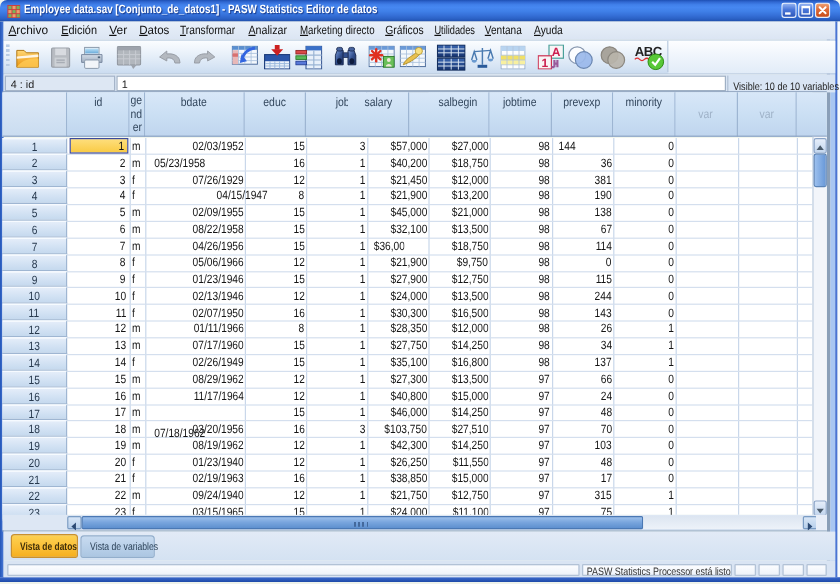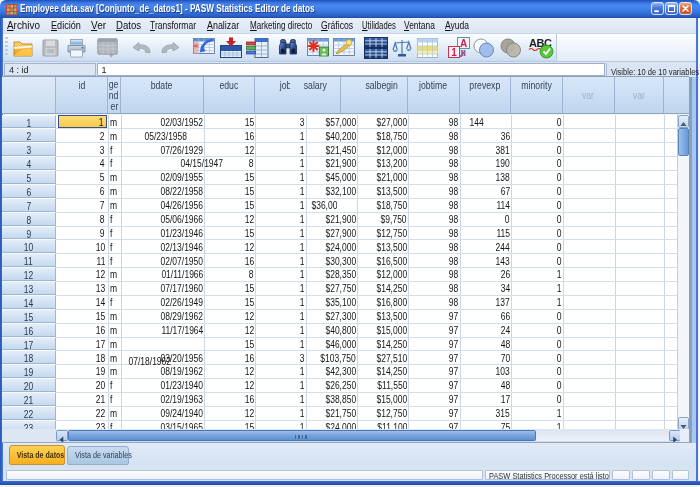--- a/index.html
+++ b/index.html
@@ -348,26 +348,26 @@
 <div class="hl" style="left:56px;top:419.74px;width:621px"></div>
 <div class="rh" style="left:2px;top:114.60px;width:54px;height:13.87px;line-height:16.07px;overflow:hidden"><span style="display:inline-block;transform:scaleX(0.85);transform-origin:50% 50%">1</span></div>
 <div class="cell" style="left:56px;top:115.80px;width:49.0px;height:13.87px;line-height:13.87px;text-align:right;overflow:hidden"><span style="display:inline-block;transform:scaleX(0.85);transform-origin:100% 50%">1</span></div>
 <div class="cell" style="left:110px;top:115.80px;width:10px;height:13.87px;line-height:13.87px;text-align:left;overflow:hidden"><span style="display:inline-block;transform:scaleX(0.85);transform-origin:0 50%">m</span></div>
 <div class="cell" style="left:121px;top:115.80px;width:82.0px;height:13.87px;line-height:13.87px;text-align:right;overflow:hidden"><span style="display:inline-block;transform:scaleX(0.85);transform-origin:100% 50%">02/03/1952</span></div>
 <div class="cell" style="left:204px;top:115.80px;width:50.0px;height:13.87px;line-height:13.87px;text-align:right;overflow:hidden"><span style="display:inline-block;transform:scaleX(0.85);transform-origin:100% 50%">15</span></div>
 <div class="cell" style="left:255px;top:115.80px;width:50.0px;height:13.87px;line-height:13.87px;text-align:right;overflow:hidden"><span style="display:inline-block;transform:scaleX(0.85);transform-origin:100% 50%">3</span></div>
 <div class="cell" style="left:306px;top:115.80px;width:50.0px;height:13.87px;line-height:13.87px;text-align:right;overflow:hidden"><span style="display:inline-block;transform:scaleX(0.85);transform-origin:100% 50%">$57,000</span></div>
 <div class="cell" style="left:357px;top:115.80px;width:50.0px;height:13.87px;line-height:13.87px;text-align:right;overflow:hidden"><span style="display:inline-block;transform:scaleX(0.85);transform-origin:100% 50%">$27,000</span></div>
 <div class="cell" style="left:408px;top:115.80px;width:50.5px;height:13.87px;line-height:13.87px;text-align:right;overflow:hidden"><span style="display:inline-block;transform:scaleX(0.85);transform-origin:100% 50%">98</span></div>
-<div class="cell" style="left:439px;top:115.80px;width:45px;height:13.87px;line-height:13.87px;text-align:right;overflow:hidden"><span style="display:inline-block;transform:scaleX(0.85);transform-origin:100% 50%">144</span></div>
+<div class="cell" style="left:463px;top:115.80px;width:45px;height:13.87px;line-height:13.87px;text-align:left;overflow:hidden"><span style="display:inline-block;transform:scaleX(0.85);transform-origin:100% 50%">144</span></div>
 <div class="cell" style="left:511px;top:115.80px;width:50.5px;height:13.87px;line-height:13.87px;text-align:right;overflow:hidden"><span style="display:inline-block;transform:scaleX(0.85);transform-origin:100% 50%">0</span></div>
 <div class="rh" style="left:2px;top:128.47px;width:54px;height:13.87px;line-height:16.07px;overflow:hidden"><span style="display:inline-block;transform:scaleX(0.85);transform-origin:50% 50%">2</span></div>
 <div class="cell" style="left:56px;top:129.67px;width:49.0px;height:13.87px;line-height:13.87px;text-align:right;overflow:hidden"><span style="display:inline-block;transform:scaleX(0.85);transform-origin:100% 50%">2</span></div>
 <div class="cell" style="left:110px;top:129.67px;width:10px;height:13.87px;line-height:13.87px;text-align:left;overflow:hidden"><span style="display:inline-block;transform:scaleX(0.85);transform-origin:0 50%">m</span></div>
-<div class="cell" style="left:121px;top:129.67px;width:82.0px;height:13.87px;line-height:13.87px;text-align:center;overflow:hidden"><span style="display:inline-block;transform:scaleX(0.85);transform-origin:100% 50%">05/23/1958</span></div>
+<div class="cell" style="left:121px;top:129.67px;width:82.0px;height:13.87px;line-height:13.87px;text-align:left;overflow:hidden"><span style="display:inline-block;transform:scaleX(0.85);transform-origin:100% 50%">05/23/1958</span></div>
 <div class="cell" style="left:204px;top:129.67px;width:50.0px;height:13.87px;line-height:13.87px;text-align:right;overflow:hidden"><span style="display:inline-block;transform:scaleX(0.85);transform-origin:100% 50%">16</span></div>
 <div class="cell" style="left:255px;top:129.67px;width:50.0px;height:13.87px;line-height:13.87px;text-align:right;overflow:hidden"><span style="display:inline-block;transform:scaleX(0.85);transform-origin:100% 50%">1</span></div>
 <div class="cell" style="left:306px;top:129.67px;width:50.0px;height:13.87px;line-height:13.87px;text-align:right;overflow:hidden"><span style="display:inline-block;transform:scaleX(0.85);transform-origin:100% 50%">$40,200</span></div>
 <div class="cell" style="left:357px;top:129.67px;width:50.0px;height:13.87px;line-height:13.87px;text-align:right;overflow:hidden"><span style="display:inline-block;transform:scaleX(0.85);transform-origin:100% 50%">$18,750</span></div>
 <div class="cell" style="left:408px;top:129.67px;width:50.5px;height:13.87px;line-height:13.87px;text-align:right;overflow:hidden"><span style="display:inline-block;transform:scaleX(0.85);transform-origin:100% 50%">98</span></div>
 <div class="cell" style="left:459.5px;top:129.67px;width:50.5px;height:13.87px;line-height:13.87px;text-align:right;overflow:hidden"><span style="display:inline-block;transform:scaleX(0.85);transform-origin:100% 50%">36</span></div>
 <div class="cell" style="left:511px;top:129.67px;width:50.5px;height:13.87px;line-height:13.87px;text-align:right;overflow:hidden"><span style="display:inline-block;transform:scaleX(0.85);transform-origin:100% 50%">0</span></div>
 <div class="rh" style="left:2px;top:142.34px;width:54px;height:13.87px;line-height:16.07px;overflow:hidden"><span style="display:inline-block;transform:scaleX(0.85);transform-origin:50% 50%">3</span></div>
 <div class="cell" style="left:56px;top:143.54px;width:49.0px;height:13.87px;line-height:13.87px;text-align:right;overflow:hidden"><span style="display:inline-block;transform:scaleX(0.85);transform-origin:100% 50%">3</span></div>
 <div class="cell" style="left:110px;top:143.54px;width:10px;height:13.87px;line-height:13.87px;text-align:left;overflow:hidden"><span style="display:inline-block;transform:scaleX(0.85);transform-origin:0 50%">f</span></div>

